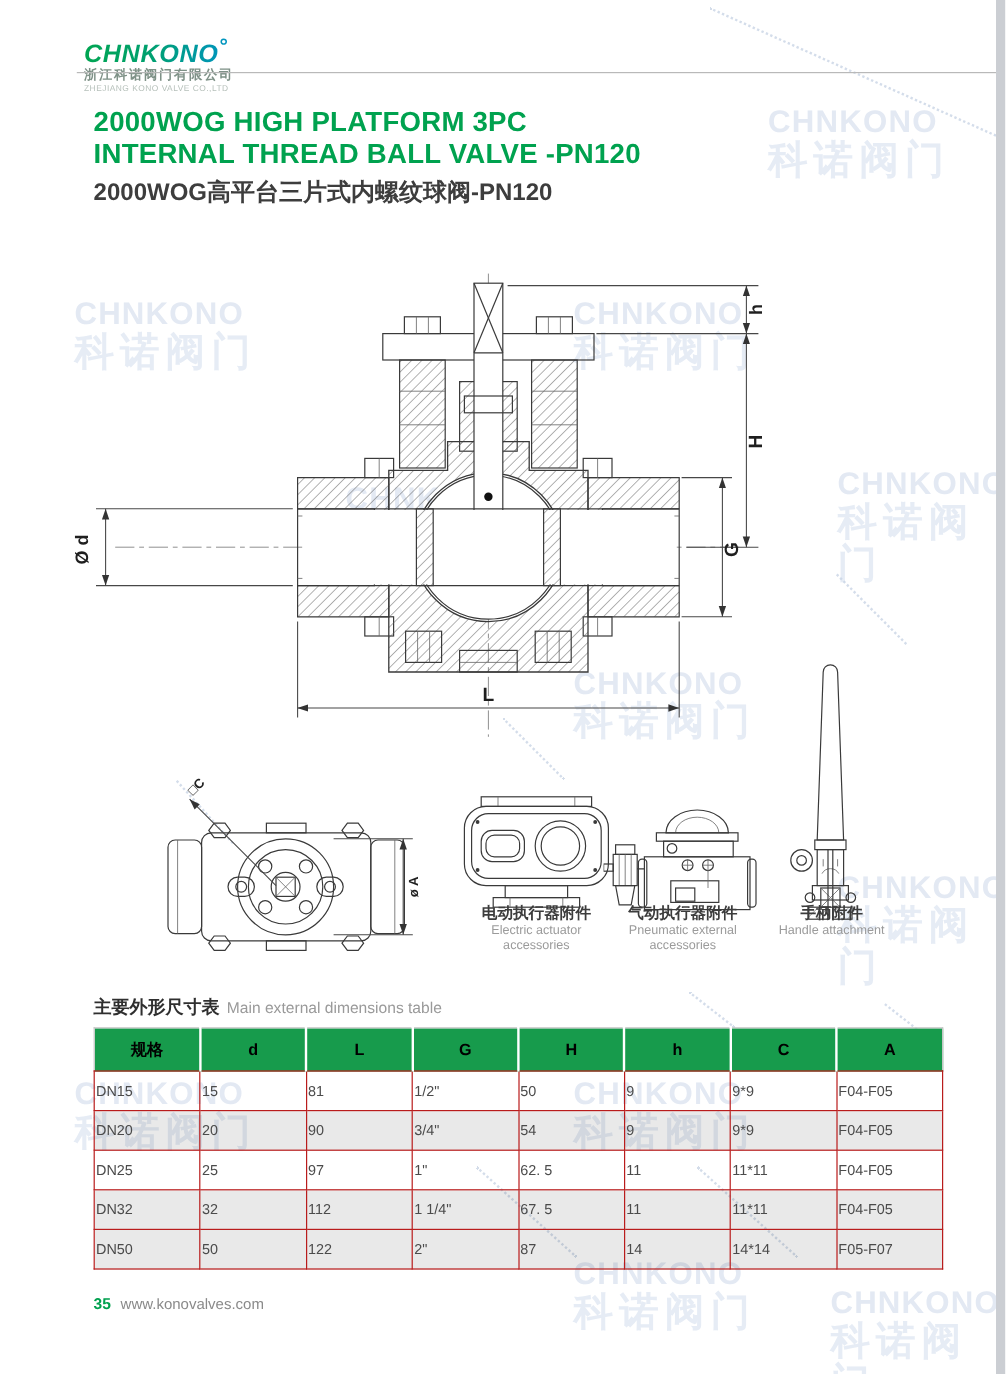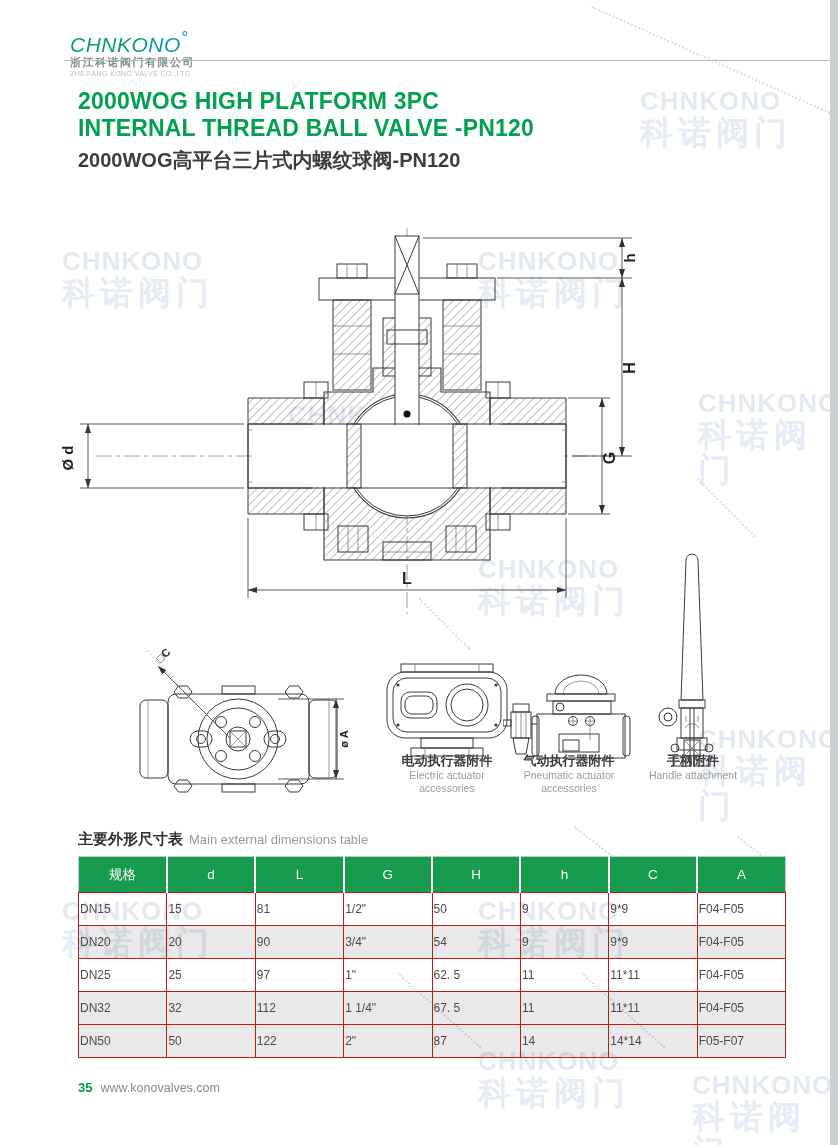--- a/index.html
+++ b/index.html
@@ -11,21 +11,21 @@
   .wm{position:absolute;z-index:0;pointer-events:none;text-align:left;line-height:1.05;}
   .wm1{font-weight:800;font-size:26px;letter-spacing:1px;color:#e3e9f3;}
   .wm2{font-weight:800;font-size:33px;letter-spacing:5px;color:#e6ecf5;margin-top:1px;}
 
   .dot-line{position:absolute;z-index:0;height:0;border-top:2px dotted #c6d2e4;opacity:.75;
             transform-origin:left top;pointer-events:none;}
 
   .content{position:absolute;z-index:1;}
 
   
-  .logo-main{font-style:italic;font-weight:400;font-size:21px;letter-spacing:.5px;
+  .logo-main{font-style:italic;font-weight:700;font-size:21px;letter-spacing:.5px;
     background:linear-gradient(90deg,#00a551 0%,#00a070 45%,#0093c9 100%);
     -webkit-background-clip:text;background-clip:text;color:transparent;line-height:22px;}
   .logo-cn{font-size:11px;font-weight:700;color:#7e9187;letter-spacing:1.5px;line-height:13px;}
   .logo-en{font-size:7px;color:#b7c1bb;letter-spacing:.4px;line-height:9px;}
   .hr{background:#b9b9b9;height:1px;}
 
   .title-en{font-size:23px;font-weight:800;color:#00a24f;line-height:27px;letter-spacing:.2px;}
   .title-cn{font-size:20px;font-weight:700;color:#3d3d3d;margin-top:5px;}
 
   
@@ -38,21 +38,21 @@
 
   .cap{position:absolute;text-align:center;z-index:1;}
   .cap-cn{font-size:13px;font-weight:700;color:#3c3c3c;line-height:17px;}
   .cap-en{font-size:10.5px;color:#9b9b9b;line-height:13px;}
 
   .tbl-title-cn{font-size:15px;font-weight:700;color:#2f2f2f;}
   .tbl-title-en{font-size:13px;color:#9a9a9a;font-weight:400;margin-left:6px;}
 
   table.dims{border-collapse:collapse;table-layout:fixed;width:708px;
              border:1px solid #c6c6c6;}
-  table.dims th{background:#179b4c;color:#ffffff;font-size:13.5px;font-weight:400;height:33px;
+  table.dims th{background:#179b4c;color:#000000;font-size:13.5px;font-weight:700;height:33px;
                 border-right:2px solid #fff;}
   table.dims th:last-child{border-right:none;}
   table.dims td{height:30px;text-align:left;font-size:12px;color:#4b4b4b;
                 border:1px solid #b91c1c;background:transparent;margin-top:40px;}
   table.dims tr.alt td{background:rgba(0,0,0,0.085);}
 
   .pgnum{font-size:13px;font-weight:800;color:#00a04e;}
   .weburl{font-size:12.5px;color:#8a8a8a;margin-left:8px;}
 
   .edge-strip{position:absolute;right:0;top:0;width:8px;height:1145px;background:#cbced3;z-index:2;}
@@ -332,21 +332,21 @@
       <line class="ln" x1="46" y1="156" x2="46" y2="214"></line>
   </svg>
 
   <div class="cap" style="left:377px;top:752px;width:140px">
     <div class="cap-cn">电动执行器附件</div>
     <div class="cap-en">Electric actuator</div>
     <div class="cap-en">accessories</div>
   </div>
   <div class="cap" style="left:499px;top:752px;width:140px">
     <div class="cap-cn">气动执行器附件</div>
-    <div class="cap-en">Pneumatic actuator</div>
+    <div class="cap-en">Pneumatic external</div>
     <div class="cap-en">accessories</div>
   </div>
   <div class="cap" style="left:623px;top:752px;width:140px">
     <div class="cap-cn">手柄附件</div>
     <div class="cap-en">Handle attachment</div>
     <div class="cap-en"></div>
   </div>
 
   <div class="content abs" style="left:78px;top:830px">
     <span class="tbl-title-cn">主要外形尺寸表</span><span class="tbl-title-en">Main external dimensions table</span>

